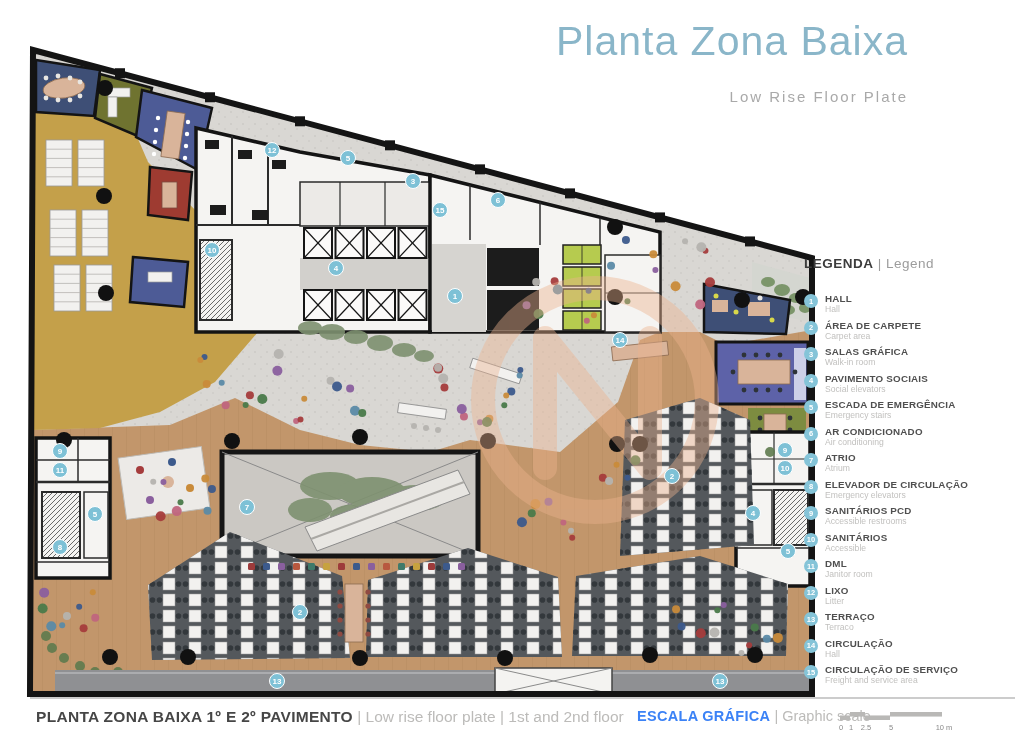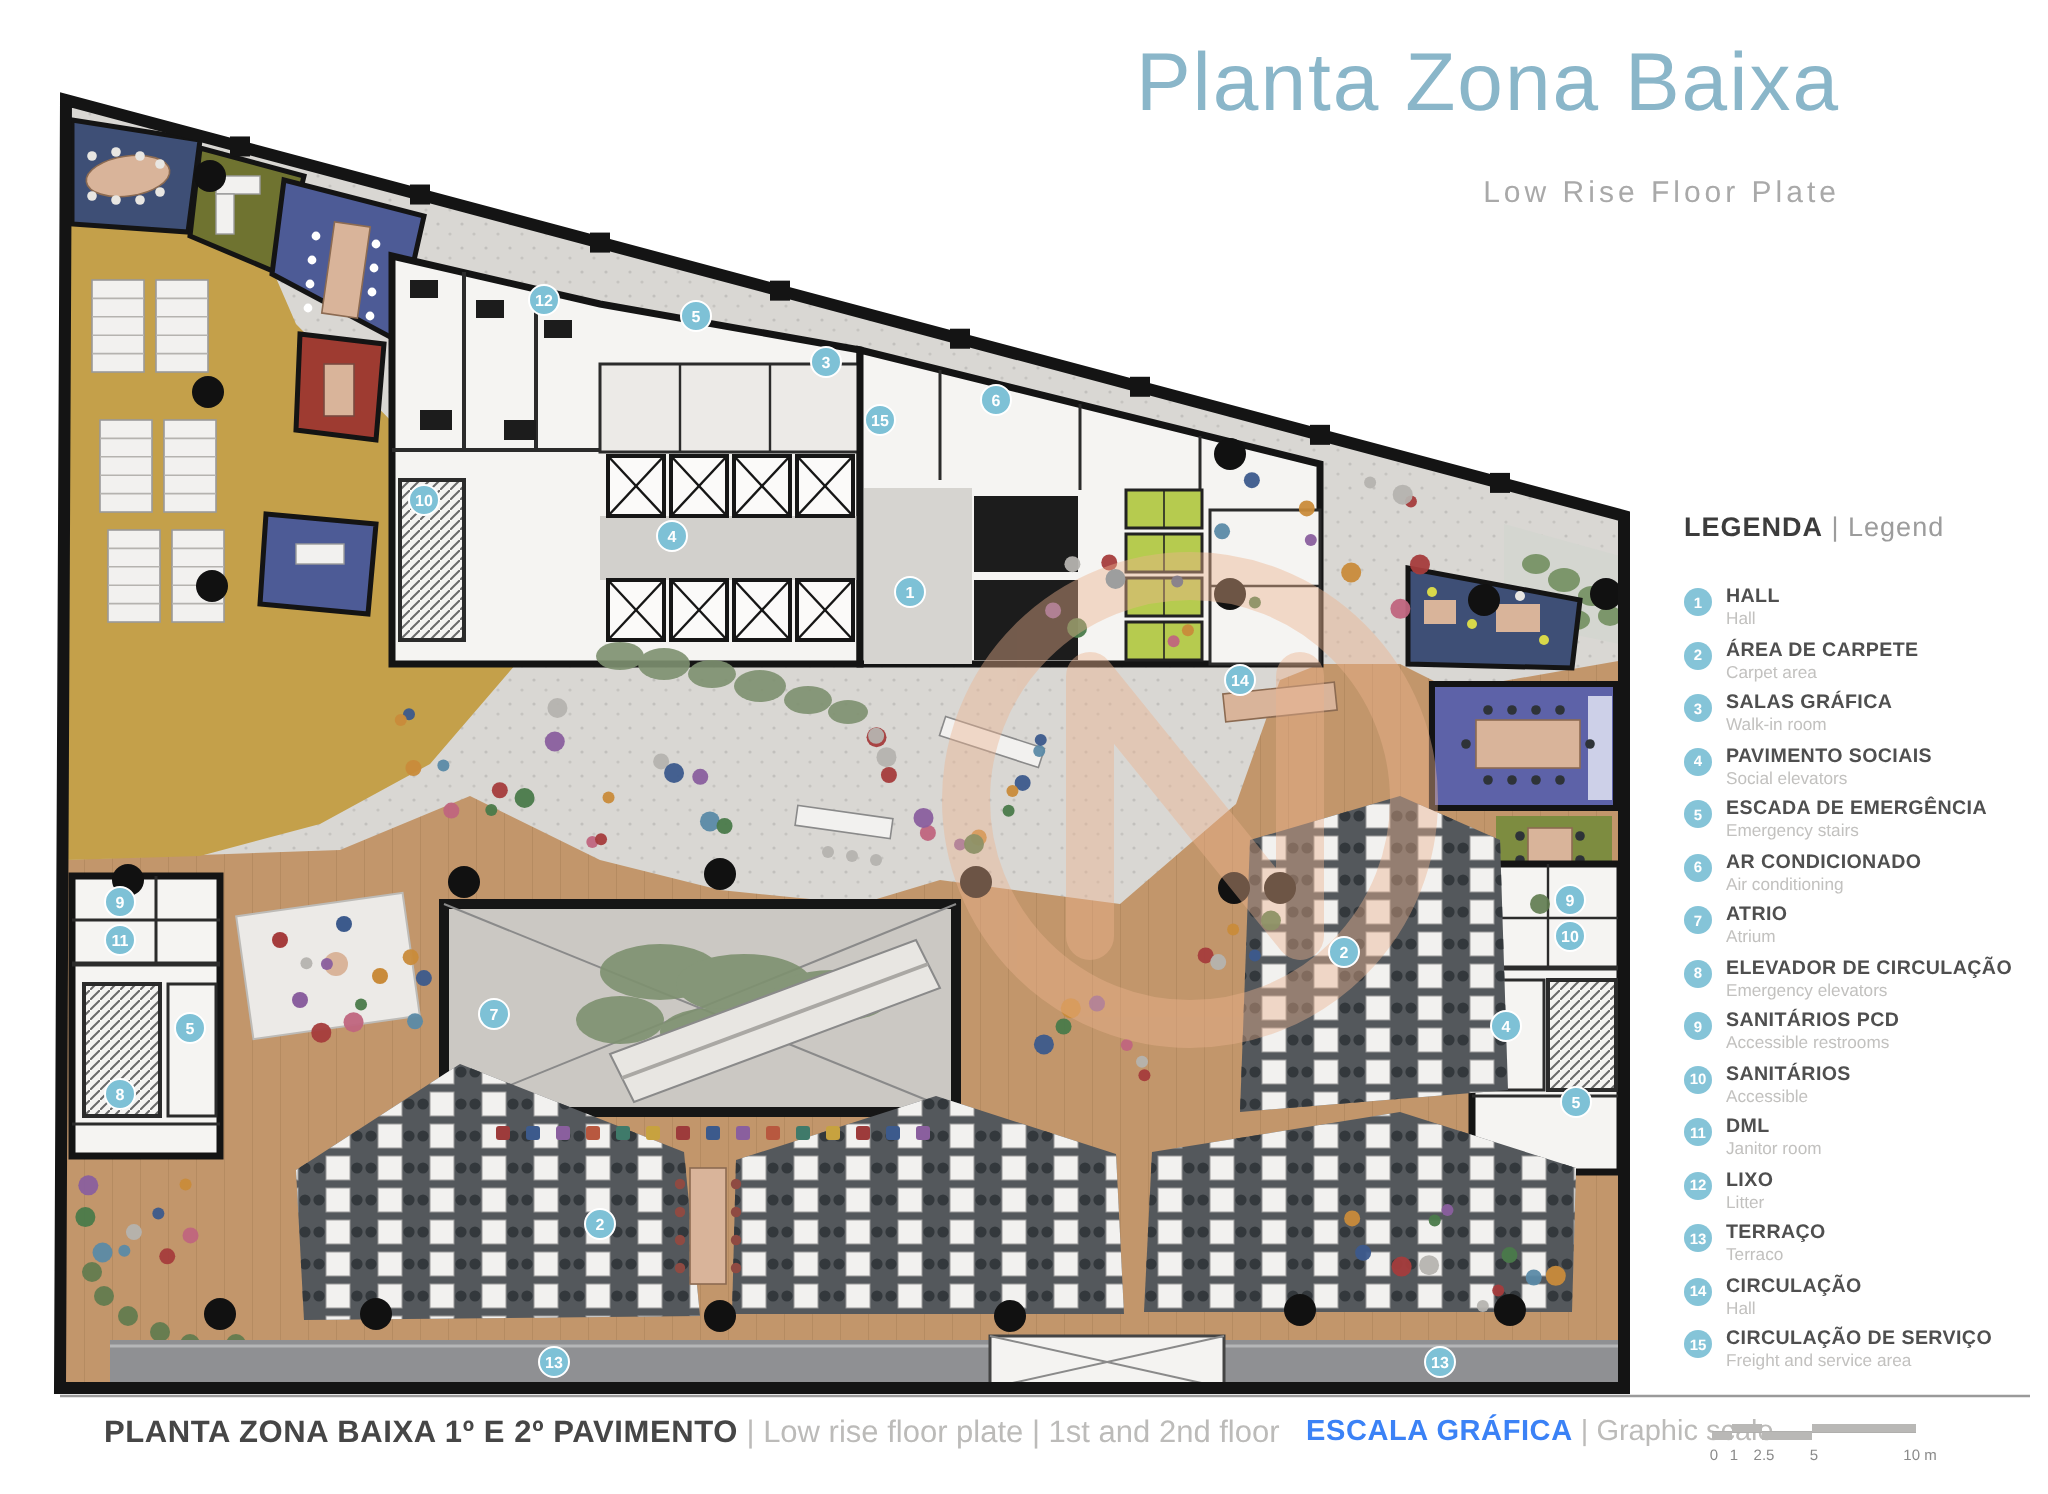--- a/index.html
+++ b/index.html
@@ -1,31 +1,31 @@
 <!DOCTYPE html>
 <html><head>
 <meta charset="utf-8">
 <style>
   html,body{margin:0;padding:0;background:#ffffff;}
   body{width:1024px;height:747px;position:relative;overflow:hidden;
        font-family:"Liberation Sans",sans-serif;-webkit-font-smoothing:antialiased;}
   #plan-svg{position:absolute;left:0;top:0;}
-  .hdr{position:absolute;right:104px;}
+  .hdr{position:absolute;right:116px;}
   #main-title{top:18px;font-size:41px;font-weight:300;color:#8ab6c9;letter-spacing:1px;}
   #sub-title{top:88px;font-size:15px;font-weight:400;color:#a9a9a9;letter-spacing:2px;}
-  #legend{position:absolute;left:842px;top:256px;width:180px;}
+  #legend{position:absolute;left:804px;top:256px;width:180px;}
   #legend-heading{font-size:13.5px;margin-bottom:22px;color:#3c3c3c;font-weight:bold;letter-spacing:.5px;}
   #legend-heading .lt{color:#9c9c9c;font-weight:400;}
   .lg-item{display:flex;align-items:flex-start;margin-bottom:5.5px;min-height:21px;}
   .lg-num{flex:0 0 14px;width:14px;height:14px;border-radius:50%;background:#85c4d8;color:#fff;
           font-size:7.5px;font-weight:bold;display:flex;align-items:center;justify-content:center;
           margin-right:7px;margin-top:1px;}
   .lg-pt{font-size:9.8px;font-weight:bold;color:#4f4f4f;letter-spacing:.2px;line-height:11px;}
   .lg-en{font-size:8.6px;color:#c2c1bf;line-height:10px;}
-  #footer{position:absolute;left:16px;top:704px;width:968px;height:40px;}
+  #footer{position:absolute;left:0;top:704px;width:968px;height:40px;}
   #caption{position:absolute;left:36px;top:4px;font-size:15.5px;}
   #caption .b{font-weight:bold;color:#464646;letter-spacing:.3px;}
   #caption .l{color:#bcbbb9;}
   #scala{position:absolute;left:637px;top:4px;font-size:14.5px;}
   #scala .b{font-weight:bold;color:#3b82f6;letter-spacing:.3px;}
   #scala .l{color:#bcbbb9;}
   #scalebar{position:absolute;left:838px;top:0px;}
 </style>
 </head>
 <body>

